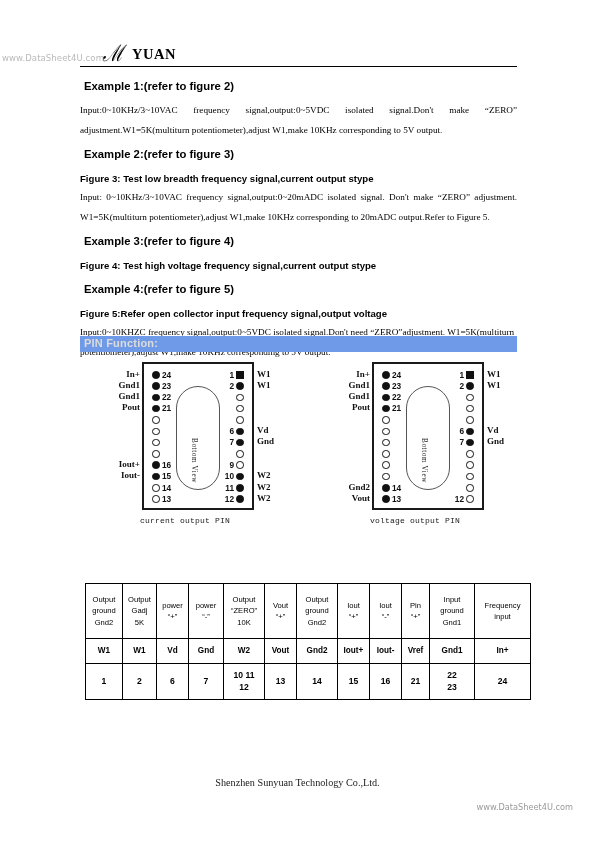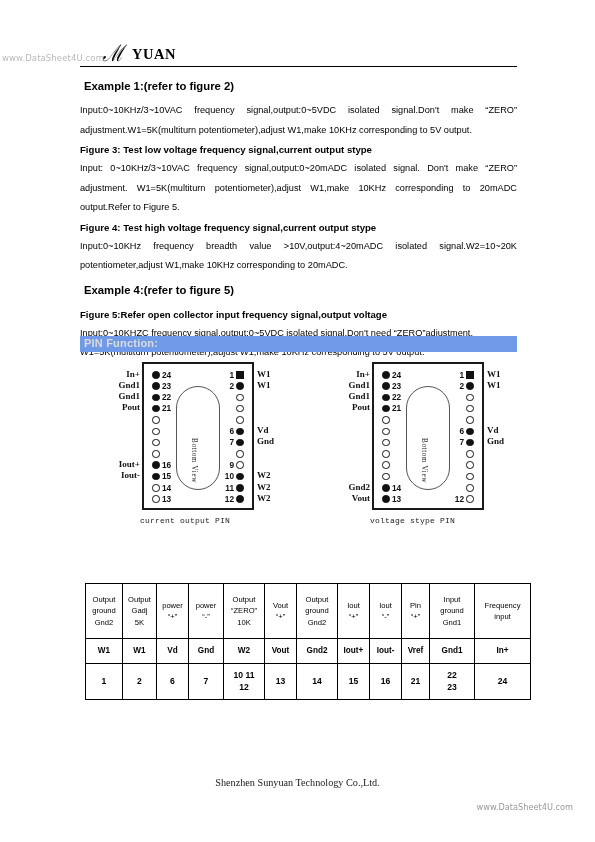--- a/index.html
+++ b/index.html
@@ -56,20 +56,21 @@
     margin:0;padding:0;
     font-size:9.6px;font-weight:bold;
     line-height:19px;
   }
   p.para{
     margin:0;padding:0;
     font-size:9.2px;font-weight:normal;
     line-height:19.5px;
     text-align:justify;
     text-justify:inter-word;
+    font-family:Liberation Serif, serif;
   }
   p.para.nojust{text-align:left;}
 
   
   .pin-bar{
     position:absolute;left:80px;top:336px;width:437px;height:16px;
     background:#6f9ae8;
   }
   .pin-bar span{
     position:absolute;left:4px;top:1px;
@@ -179,25 +180,26 @@
     <div class="brand">YUAN</div>
     <div class="header-rule"></div>
   </div>
   <div class="wm-top">www.DataSheet4U.com</div>
 
   <div class="content">
 
     <h3 class="ex">Example 1:(refer to figure 2)</h3>
     <p class="para">Input:0~10KHz/3~10VAC frequency signal,output:0~5VDC isolated signal.Don't make “ZERO” adjustment.W1=5K(multiturn potentiometer),adjust W1,make 10KHz corresponding to 5V output.</p>
 
-    <h4 class="fig">Figure 3: Test low voltage frequency signal,current output stype</h4>
+    <h3 class="ex">Example 2:(refer to figure 3)</h3>
+    <h4 class="fig">Figure 3: Test low breadth frequency signal,current output stype</h4>
     <p class="para">Input: 0~10KHz/3~10VAC frequency signal,output:0~20mADC isolated signal. Don't make “ZERO” adjustment. W1=5K(multiturn potentiometer),adjust W1,make 10KHz corresponding to 20mADC output.Refer to Figure 5.</p>
 
+    <h3 class="ex">Example 3:(refer to figure 4)</h3>
     <h4 class="fig">Figure 4: Test high voltage frequency signal,current output stype</h4>
-    <p class="para">Input:0~10KHz frequency breadth value &gt;10V,output:4~20mADC isolated signal.W2=10~20K potentiometer,adjust W1,make 10KHz corresponding to 20mADC.</p>
 
     <h3 class="ex">Example 4:(refer to figure 5)</h3>
     <h4 class="fig">Figure 5:Refer open collector input frequency signal,output voltage</h4>
     <p class="para nojust">Input:0~10KHZC frequency signal,output:0~5VDC isolated signal.Don't need “ZERO”adjustment. W1=5K(multiturn potentiometer),adjust W1,make 10KHz corresponding to 5V output.</p>
   </div>
 
   <div class="pin-bar" style="background: rgb(111, 154, 232);">
     <span style="color: rgb(220, 220, 220);">PIN Function:</span>
   </div>
 
@@ -303,21 +305,21 @@
         <div class="pin-lab" style="top: 63px; left: 153px;">Vd</div>
         <div class="pin-dot filled" style="left: 132px; top: 76.8px;"></div>
         <div class="pin-num" style="top: 75.3px; left: 118px; width: 12px; text-align: right;">7</div>
         <div class="pin-lab" style="top: 74.3px; left: 153px;">Gnd</div>
         <div class="pin-dot" style="left: 132px; top: 88.1px;"></div>
         <div class="pin-dot" style="left: 132px; top: 99.4px;"></div>
         <div class="pin-dot" style="left: 132px; top: 110.7px;"></div>
         <div class="pin-dot" style="left: 132px; top: 122px;"></div>
         <div class="pin-dot" style="left: 132px; top: 133.3px;"></div>
         <div class="pin-num" style="top: 131.8px; left: 118px; width: 12px; text-align: right;">12</div>
-        <div class="dip-cap" style="left: 36px; top: 154px;">voltage stype PIN</div>
+        <div class="dip-cap" style="left: 36px; top: 154px;">voltage output PIN</div>
       </div>
     </div>
 
   <table class="pintab" id="pintab">
       <tbody>
         <tr class="r1">
           <td style="width: 36px;">Output<br>ground<br>Gnd2</td>
           <td style="width: 33px;">Output<br>Gadj<br>5K</td>
           <td style="width: 31px;">power<br>“+”</td>
           <td style="width: 34px;">power<br>“-”</td>

